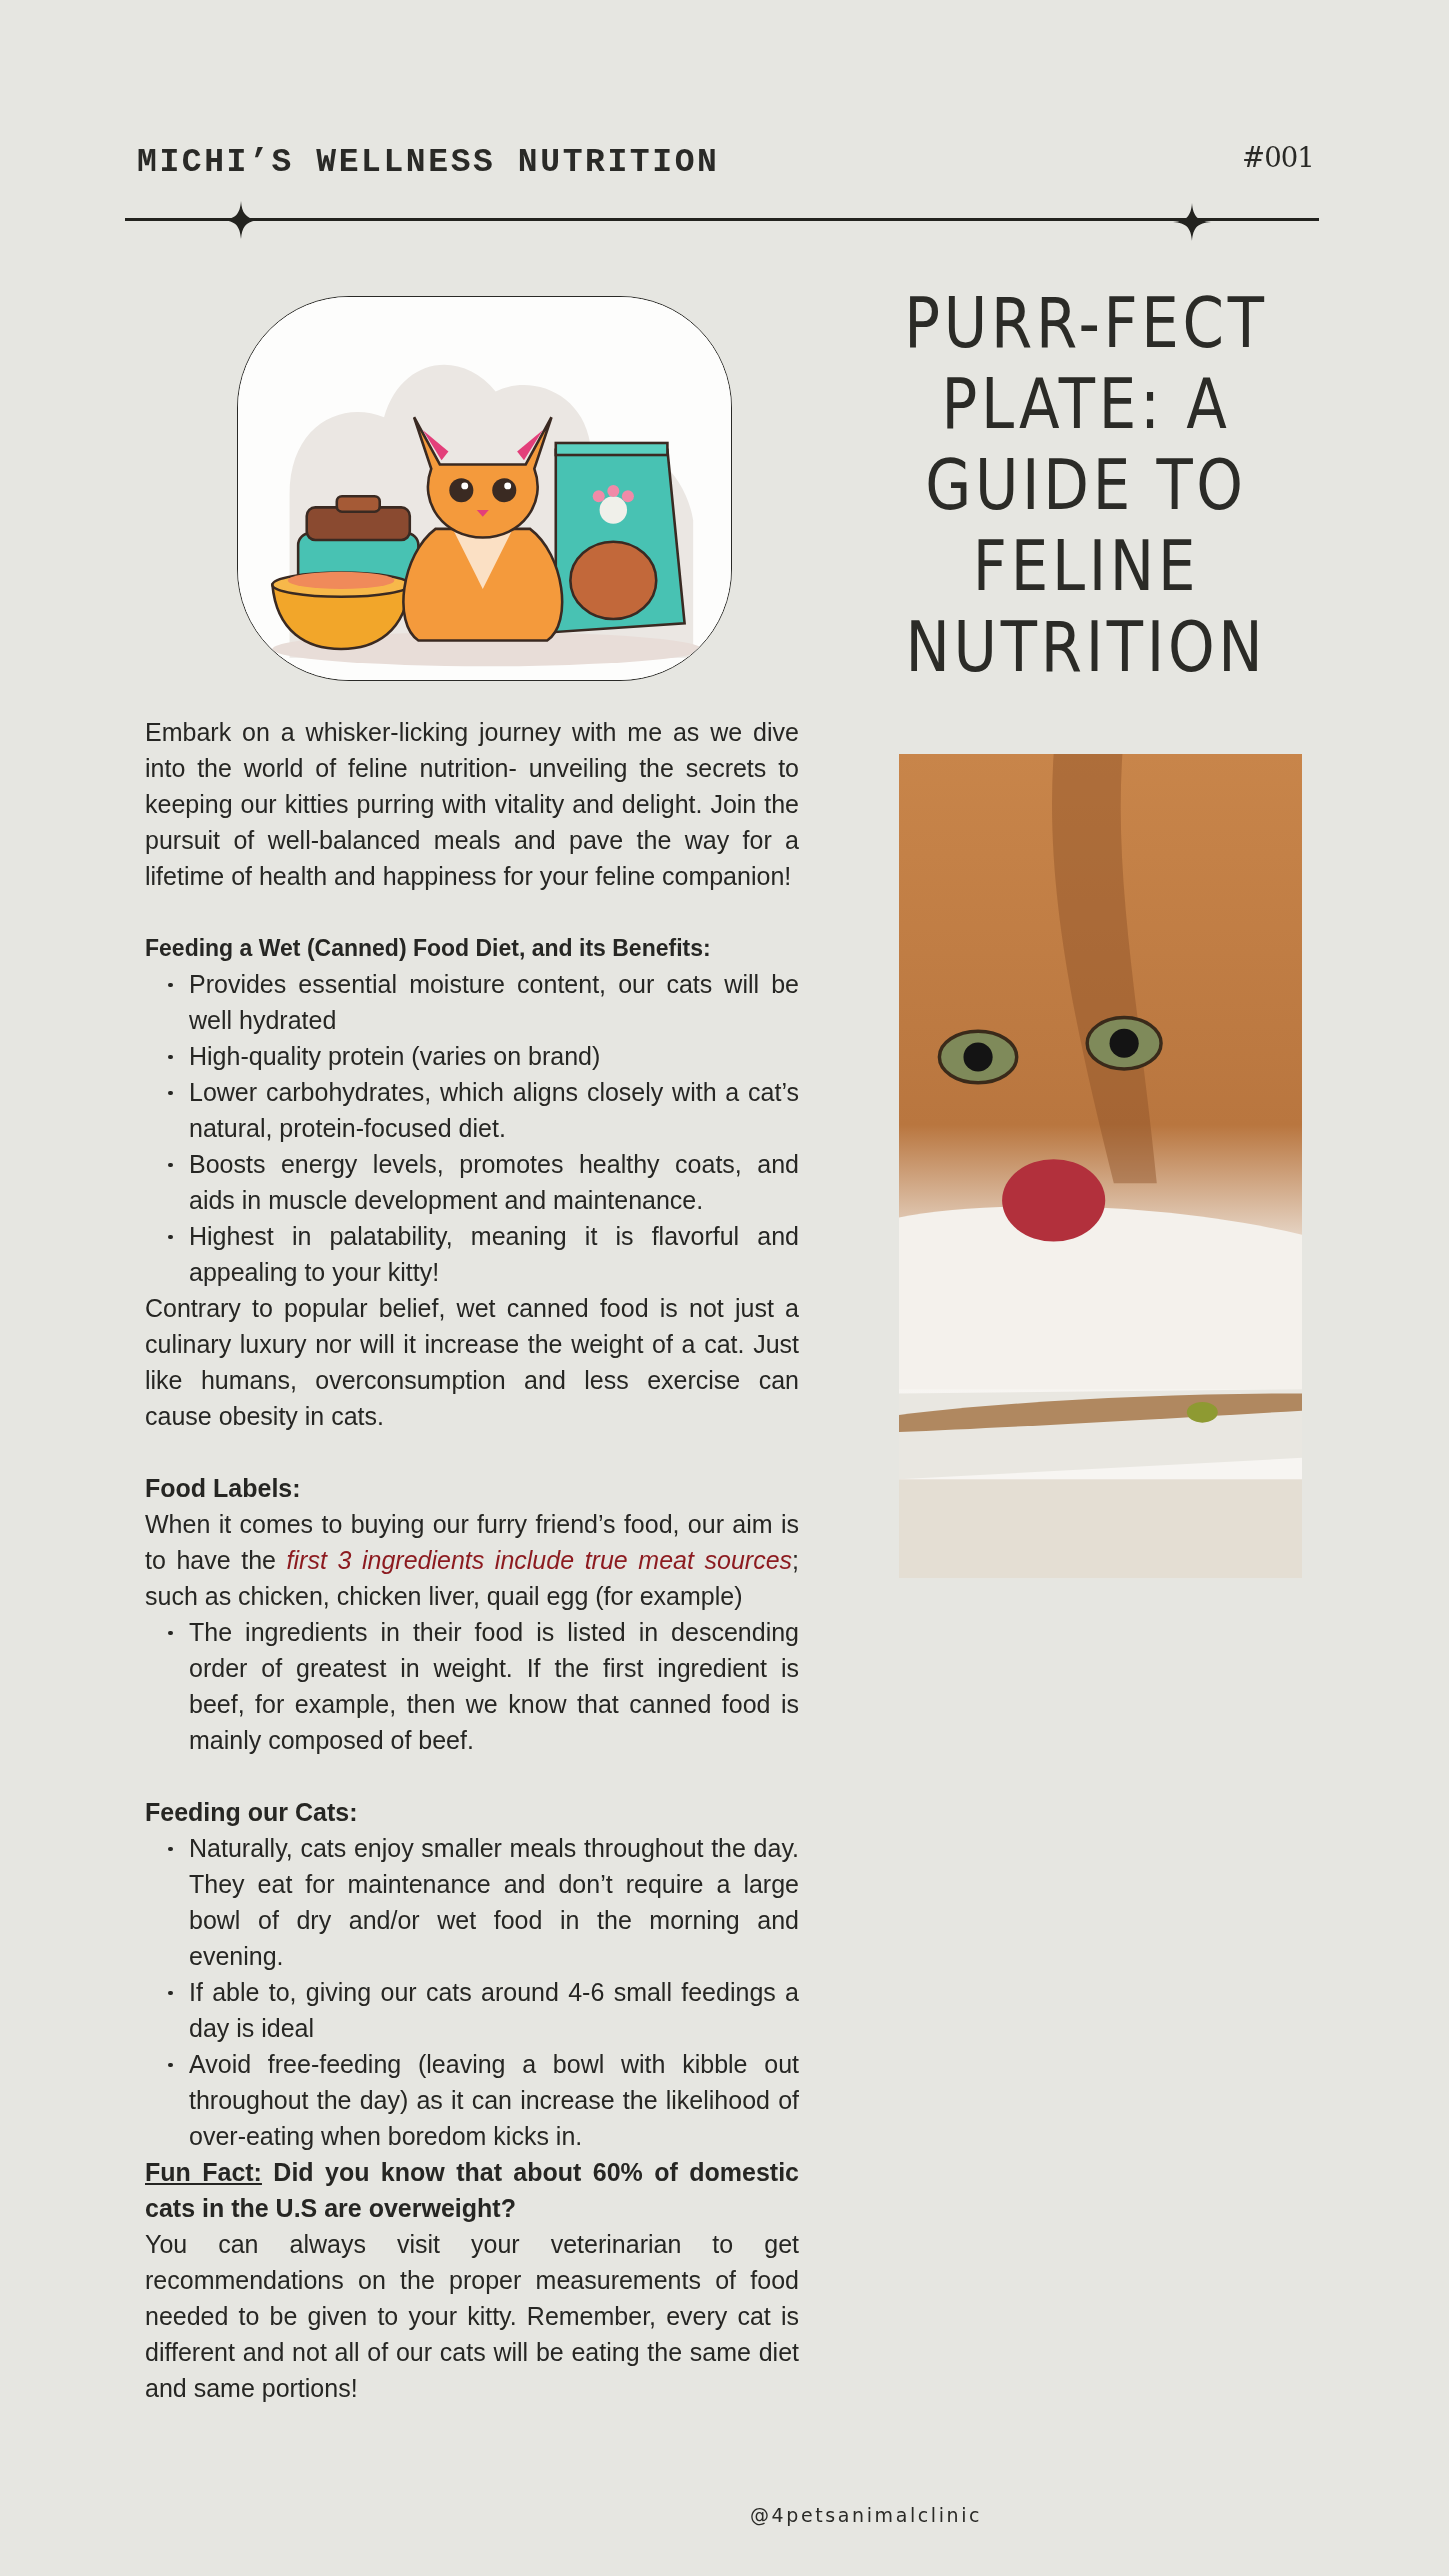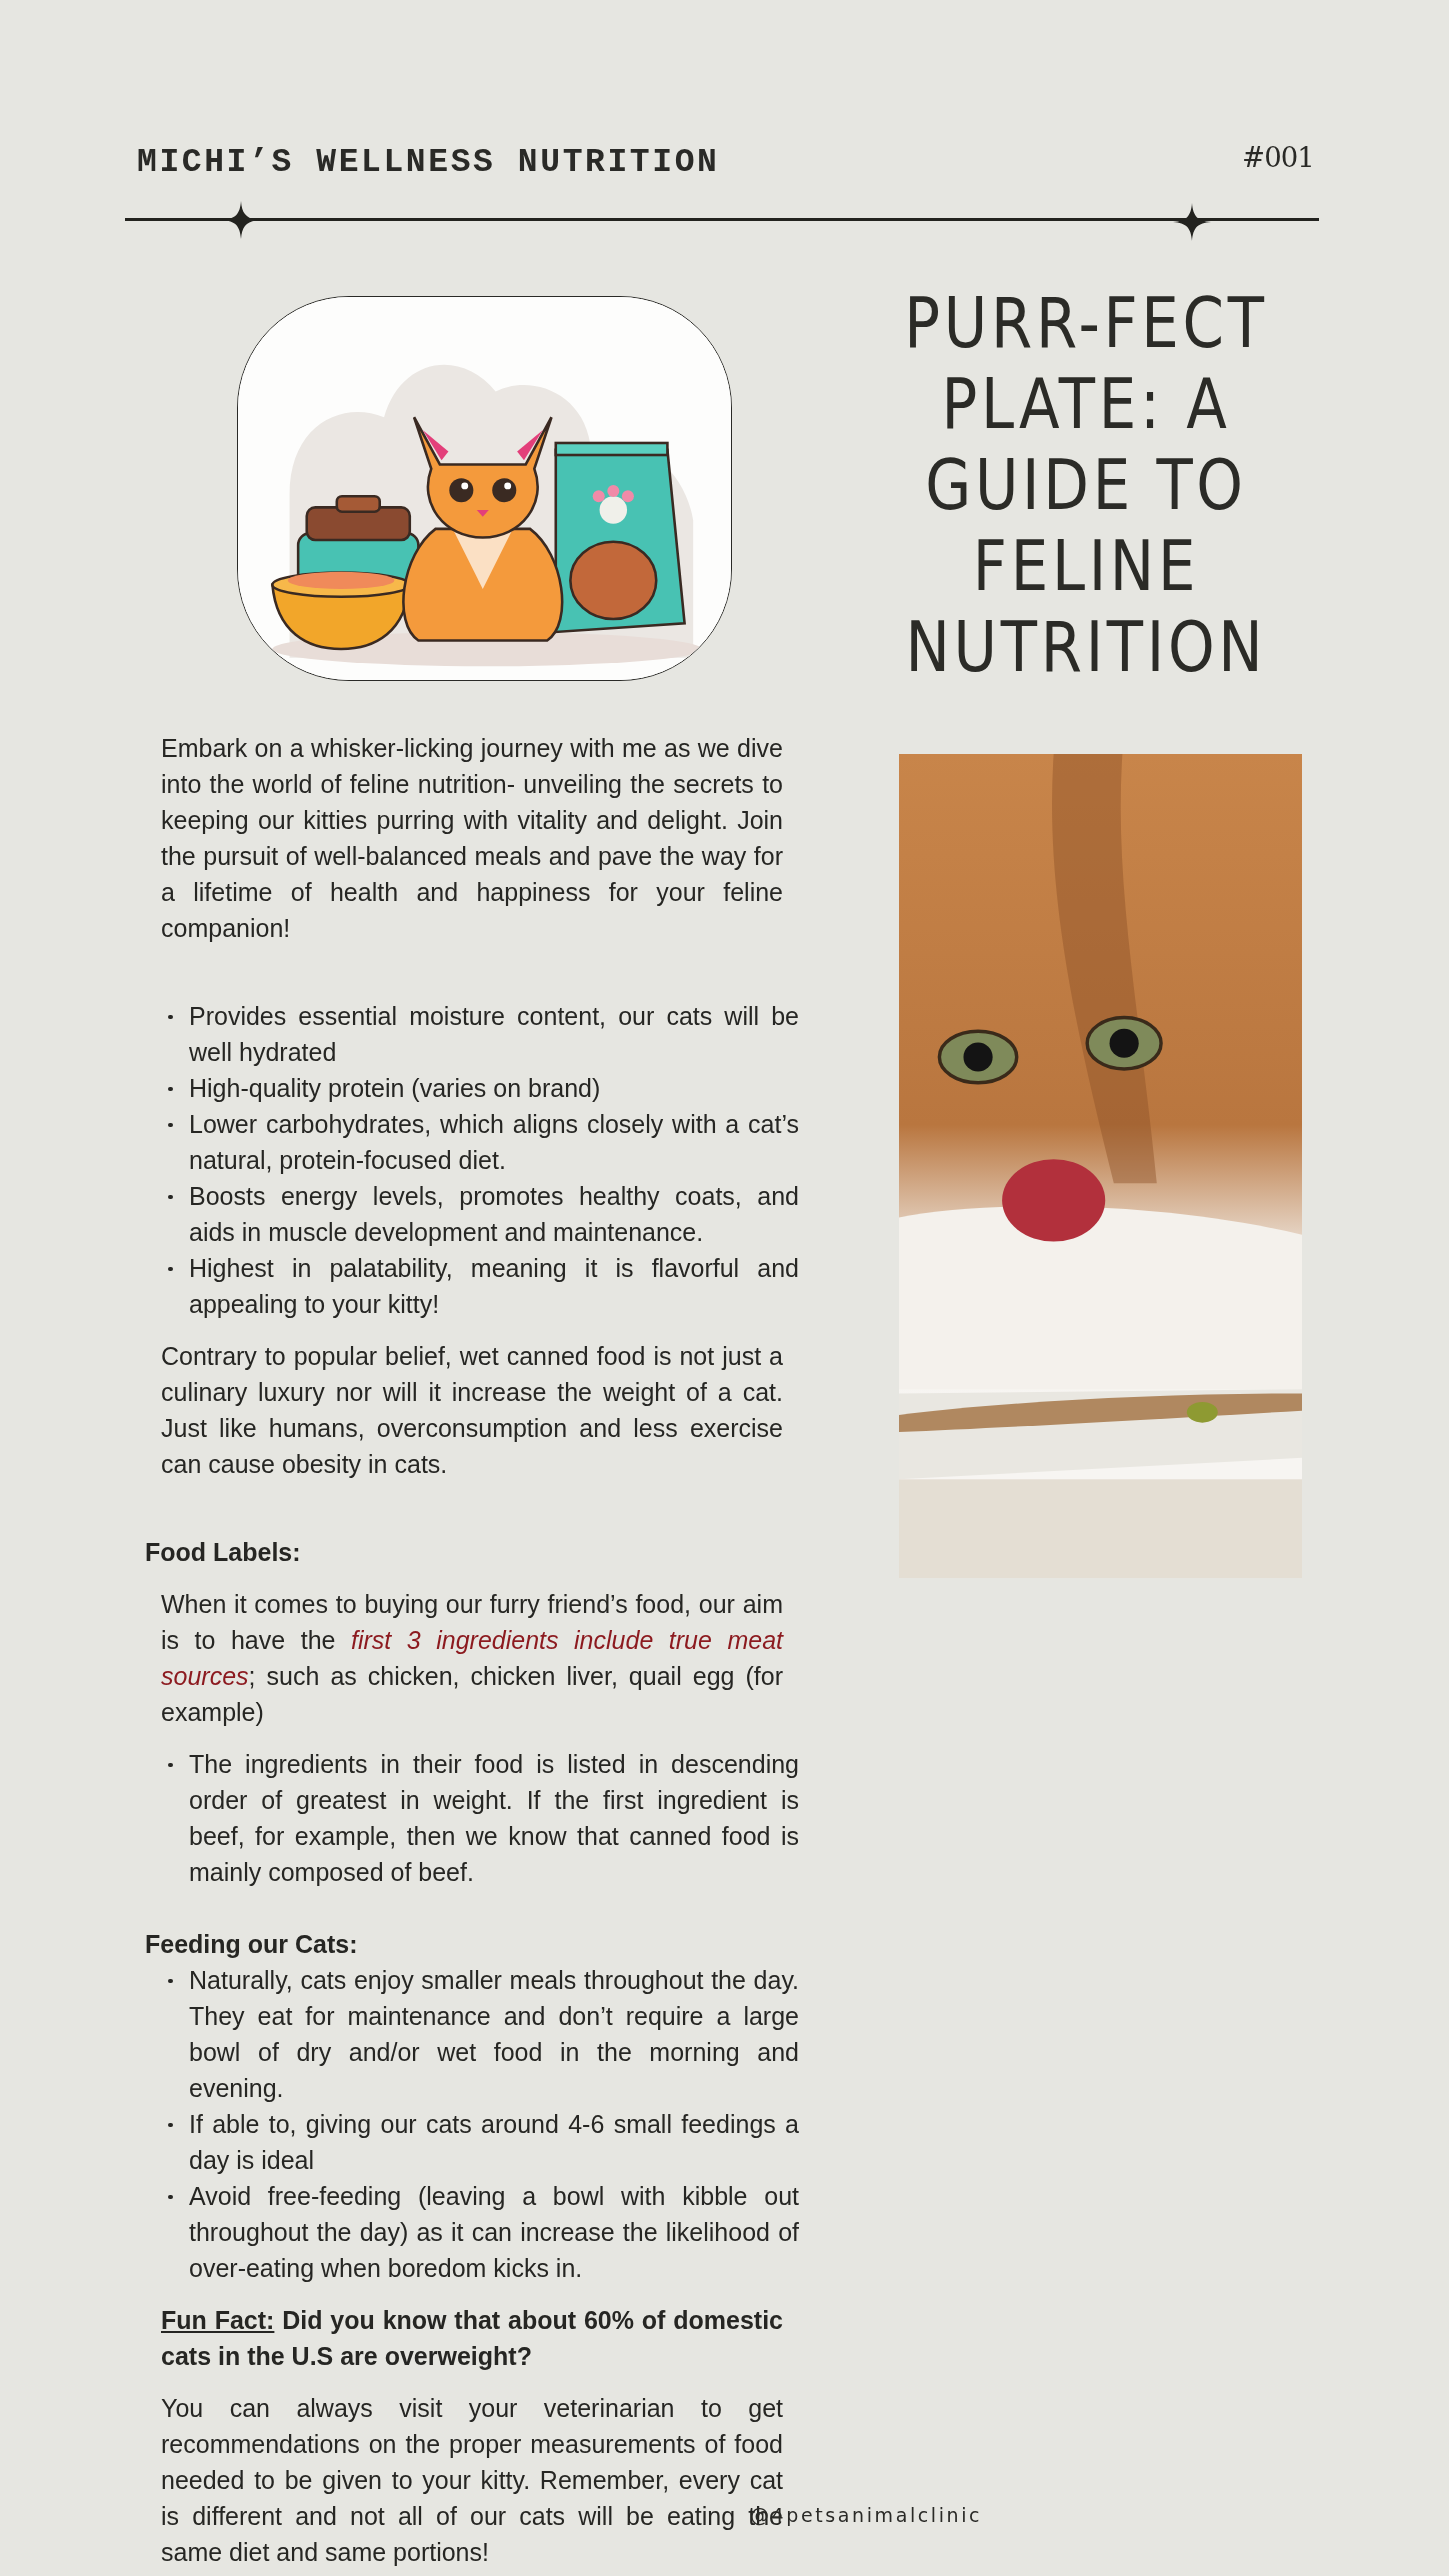--- a/index.html
+++ b/index.html
@@ -53,21 +53,21 @@
     overflow: hidden; background: #c9874a;
   }
   .photo svg { width: 100%; height: 100%; display: block; }
 
   .article {
     position: absolute; left: 145px; top: 714px; width: 654px;
     font-size: 25px; line-height: 36px;
     text-align: justify;
     color: #262623;
   }
-  .article p { margin: 16px; }
+  .article p { margin: 0; }
   .article .gap { height: 36px; }
   .article h3 {
     margin: 0; font-size: 23px; font-weight: bold; line-height: 36px;
   }
   .article h3.big { font-size: 25px; }
   .article ul {
     margin: 0; padding: 0 0 0 44px; list-style: none;
   }
   .article li { position: relative; }
   .article li::before {
@@ -167,20 +167,21 @@
     <path d="M0 770 C120 755 300 745 469 745 L469 765 C300 775 120 785 0 790Z" fill="#b08860"></path>
     <ellipse cx="353" cy="767" rx="18" ry="12" fill="#8e9a32"></ellipse>
     <rect x="0" y="845" width="469" height="115" fill="#e4ded3"></rect>
   </svg>
 </div>
 
 <div class="article">
   <p>Embark on a whisker-licking journey with me as we dive into the world of feline nutrition- unveiling the secrets to keeping our kitties purring with vitality and delight. Join the pursuit of well-balanced meals and pave the way for a lifetime of health and happiness for your feline companion!</p>
   <div class="gap"></div>
 
+  <h3>Feeding a Wet (Canned) Food Diet, and its Benefits:</h3>
   <ul>
     <li>Provides essential moisture content, our cats will be well hydrated</li>
     <li>High-quality protein (varies on brand)</li>
     <li>Lower carbohydrates, which aligns closely with a cat’s natural, protein-focused diet.</li>
     <li>Boosts energy levels, promotes healthy coats, and aids in muscle development and maintenance.</li>
     <li>Highest in palatability, meaning it is flavorful and appealing to your kitty!</li>
   </ul>
   <p>Contrary to popular belief, wet canned food is not just a culinary luxury  nor will it increase the weight of a cat. Just like humans, overconsumption and less exercise can cause obesity in cats.</p>
   <div class="gap"></div>
 

